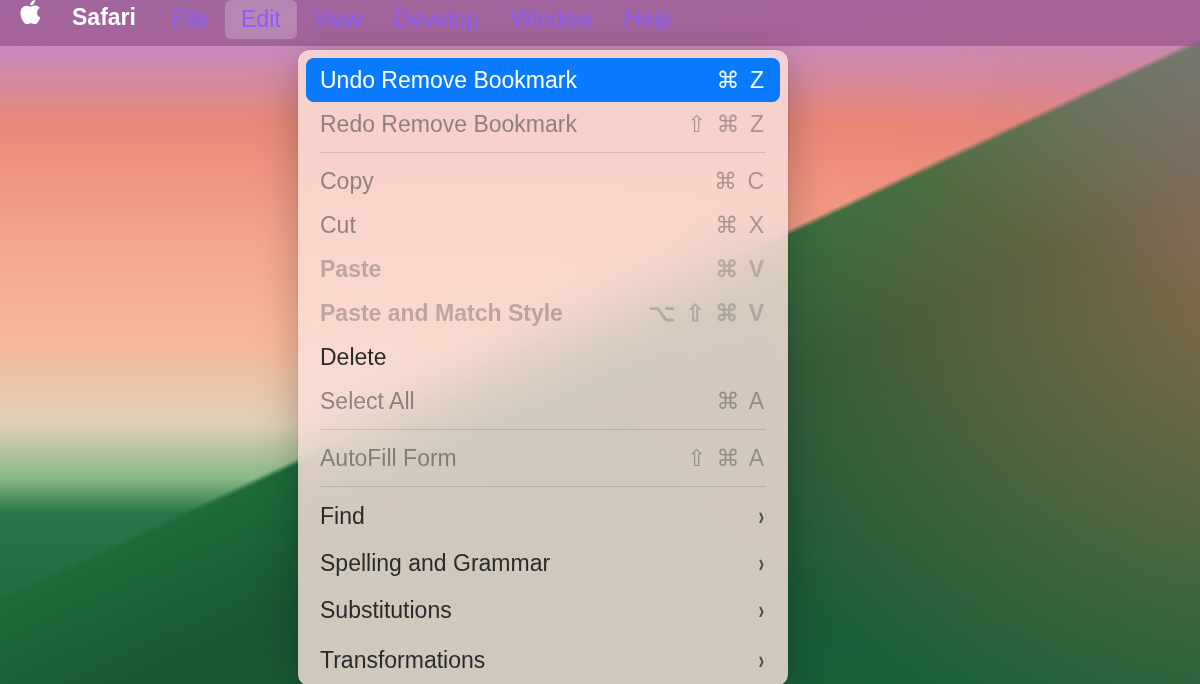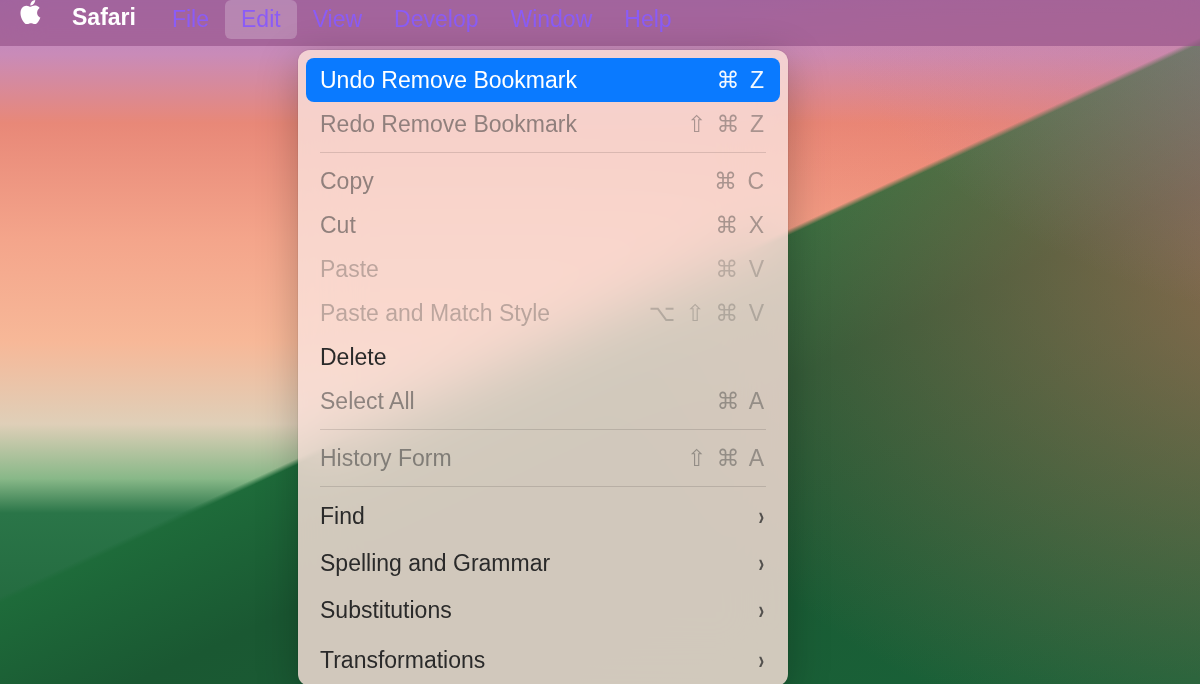--- a/index.html
+++ b/index.html
@@ -113,20 +113,21 @@
       min-height: 44px;
     }
     
     .dropdown-item.highlighted {
       background: #0a7aff;
       color: white;
     }
     
     .dropdown-item.disabled {
       color: rgba(60,60,60,0.32);
+      font-weight: bold;
     }
     
     .dropdown-item.inactive {
       color: rgba(60,60,60,0.55);
     }
     
     .shortcut {
       font-size: 23px;
       letter-spacing: 2px;
       color: rgba(60,60,60,0.42);
@@ -209,21 +210,21 @@
     <span class="shortcut"></span>
   </div>
   <div class="dropdown-item inactive">
     <span>Select All</span>
     <span class="shortcut">⌘ A</span>
   </div>
 
   <div class="divider"></div>
 
   <div class="dropdown-item inactive">
-    <span>History Form</span>
+    <span>AutoFill Form</span>
     <span class="shortcut">⇧ ⌘ A</span>
   </div>
 
   <div class="divider"></div>
 
   <div class="dropdown-item">
     <span>Find</span>
     <span class="chevron">›</span>
   </div>
   <div class="dropdown-item">

